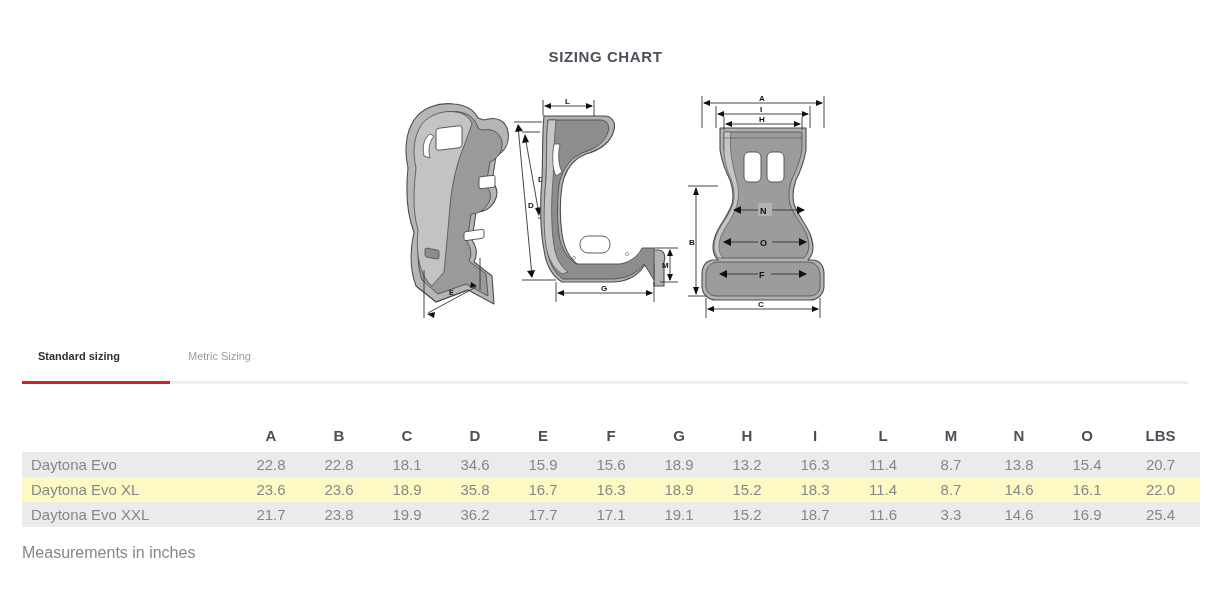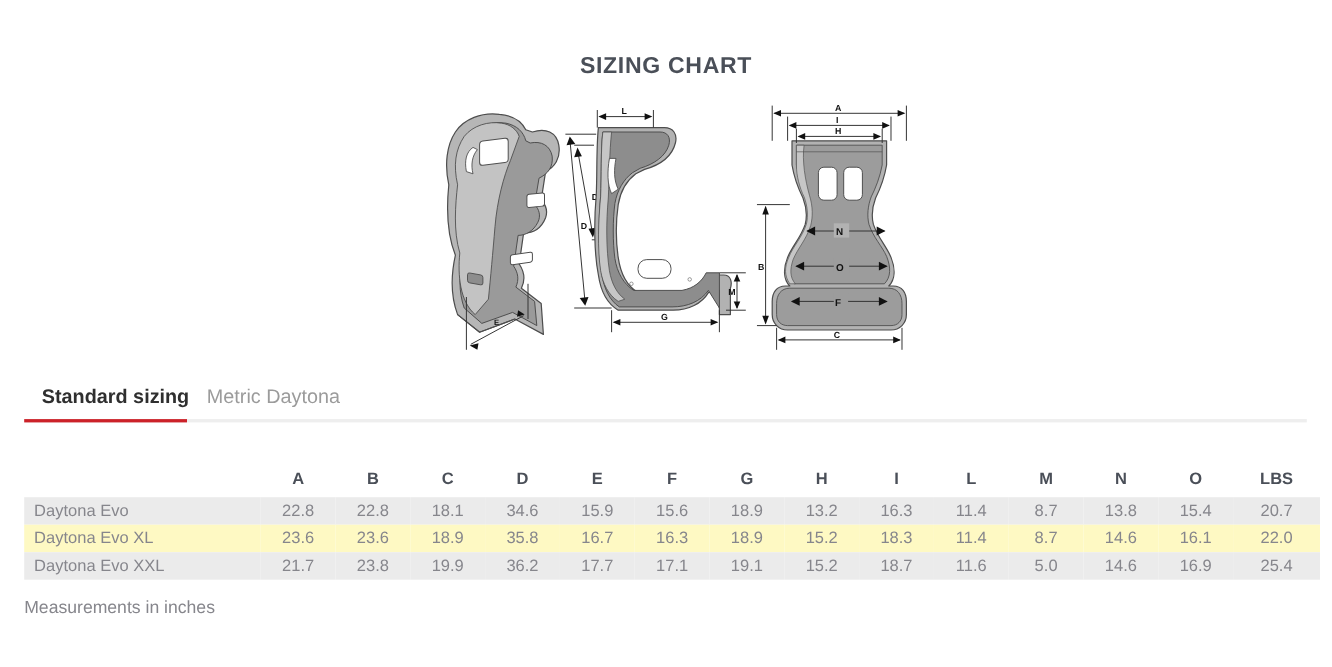--- a/index.html
+++ b/index.html
@@ -10,21 +10,21 @@
     font-family: "Liberation Sans", sans-serif;
     overflow: hidden;
   }
   .page { position: relative; width: 1211px; height: 606px; background:#fff; }
 
   
   .title {
     position: absolute;
     top: 48px; left: 0; width: 1211px;
     text-align: center;
-    font-size: 21px;
+    font-size: 15px;
     font-weight: bold;
     letter-spacing: 0.6px;
     color: #4a4f58;
   }
 
   
   .diagrams {
     position: absolute;
     top: 90px; left: 0; width: 1211px; height: 245px;
   }
@@ -37,21 +37,21 @@
   
   .tabs {
     position: absolute;
     left: 22px; top: 350px;
     width: 1166px; height: 34px;
     border-bottom: 3px solid #eeeeee;
   }
   .tab {
     position: absolute;
     top: 0;
-    font-size: 18px;
+    font-size: 11px;
     padding-bottom: 21px;
     cursor: pointer;
     white-space: nowrap;
   }
   .tab-standard {
     left: 16px;
     color: #2f2f2f;
     font-weight: bold;
   }
   .tab-metric {
@@ -372,21 +372,21 @@
         <polygon points="19,219 26,216 26,222" fill="#111"></polygon>
         <polygon points="131,219 124,216 124,222" fill="#111"></polygon>
         <text x="70" y="217" font-family="Liberation Sans, sans-serif" font-size="8" font-weight="bold" fill="#111">C</text>
       </svg>
     </div>
 
   </div>
 
   <div class="tabs">
     <div class="tab tab-standard">Standard sizing</div>
-    <div class="tab tab-metric">Metric Daytona</div>
+    <div class="tab tab-metric">Metric Sizing</div>
     <div class="tab-underline"></div>
   </div>
 
   <div class="table-wrap">
     <table class="sizing">
       <colgroup>
         <col style="width:215px">
         <col style="width:68px">
           <col style="width:68px">
           <col style="width:68px">
@@ -461,21 +461,21 @@
           <td>21.7</td>
           <td>23.8</td>
           <td>19.9</td>
           <td>36.2</td>
           <td>17.7</td>
           <td>17.1</td>
           <td>19.1</td>
           <td>15.2</td>
           <td>18.7</td>
           <td>11.6</td>
-          <td>5.0</td>
+          <td>3.3</td>
           <td>14.6</td>
           <td>16.9</td>
           <td>25.4</td>
         </tr>
       </tbody>
     </table>
   </div>
 
   <div class="footnote">Measurements in inches</div>
 

